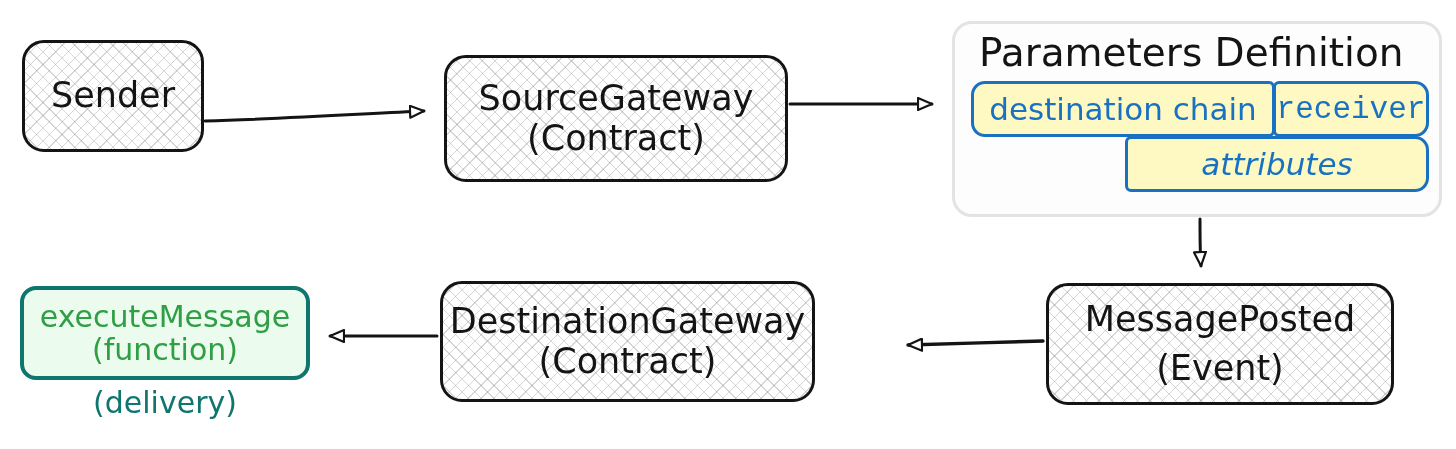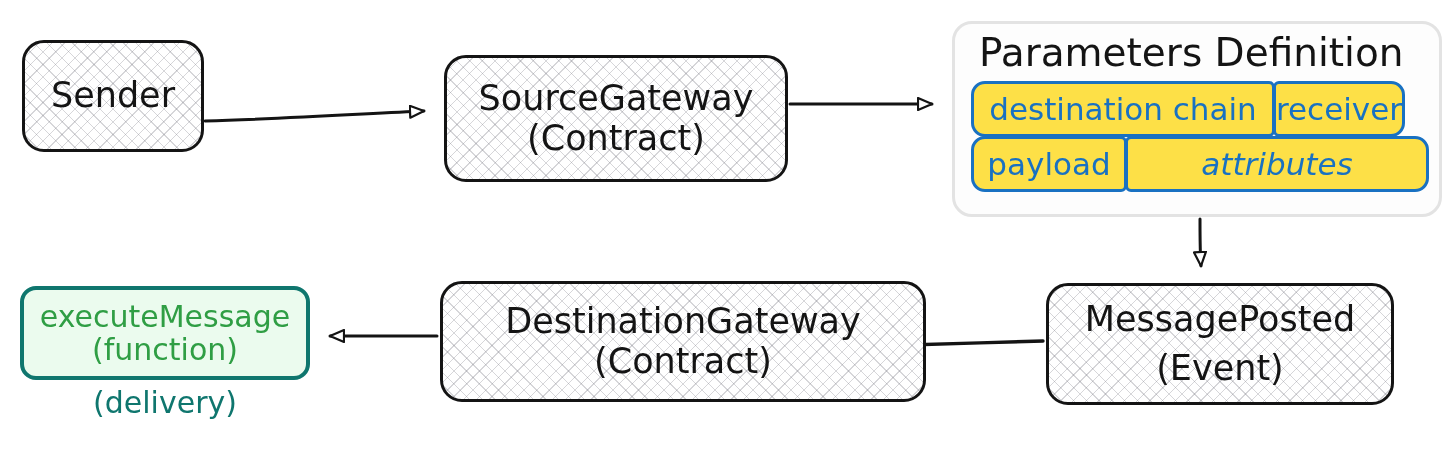--- a/index.html
+++ b/index.html
@@ -51,21 +51,21 @@
   
   #node-sender {
     left: 22px; top: 40px; width: 182px; height: 112px;
     font-size: 35px;
   }
   #node-source {
     left: 444px; top: 55px; width: 344px; height: 127px;
     font-size: 35px;
   }
   #node-destination {
-    left: 440px; top: 281px; width: 486px; height: 121px;
+    left: 440px; top: 281px; width: 375px; height: 121px;
     font-size: 35px;
   }
   #node-message {
     left: 1046px; top: 283px; width: 348px; height: 122px;
     font-size: 35px;
     gap: 10px;
   }
   #node-execute {
     position: absolute;
     left: 20px; top: 286px; width: 290px; height: 94px;
@@ -103,36 +103,37 @@
   #group-params-title {
     position: absolute;
     left: 24px; top: 6px;
     font-size: 39px;
     color: #141414;
     white-space: nowrap;
   }
   .pbox {
     position: absolute;
     box-sizing: border-box;
-    background: #fde047;
+    background: #fef9c3;
     border: 3px solid #1971c2;
     color: #1971c2;
     display: flex;
     align-items: center;
     justify-content: center;
     font-size: 31px;
     white-space: nowrap;
   }
   #pbox-destination-chain {
     left: 16px; top: 57px; width: 304px; height: 56px;
     border-radius: 14px 6px 6px 14px;
   }
   #pbox-receiver {
-    left: 318px; top: 57px; width: 132px; height: 56px;
+    left: 318px; top: 57px; width: 156px; height: 56px;
     border-radius: 6px 14px 14px 6px;
+    font-family: Liberation Mono, monospace;
   }
   #pbox-payload {
     left: 16px; top: 112px; width: 156px; height: 56px;
     border-radius: 14px 6px 6px 14px;
   }
   #pbox-attributes {
     left: 170px; top: 112px; width: 304px; height: 56px;
     border-radius: 6px 14px 14px 6px;
     font-style: italic;
   }
@@ -207,22 +208,19 @@
     <div class="hand" id="group-params-title">Parameters Definition</div>
 
     <div class="pbox hand" id="pbox-destination-chain">
       <span>destination chain</span>
     </div>
 
     <div class="pbox hand" id="pbox-receiver">
       <span>receiver</span>
     </div>
 
-    <div class="pbox hand" id="pbox-payload">
-      <span>payload</span>
-    </div>
 
     <div class="pbox hand" id="pbox-attributes">
       <span>attributes</span>
     </div>
   </div>
 
 </div>
 
 </body></html>

